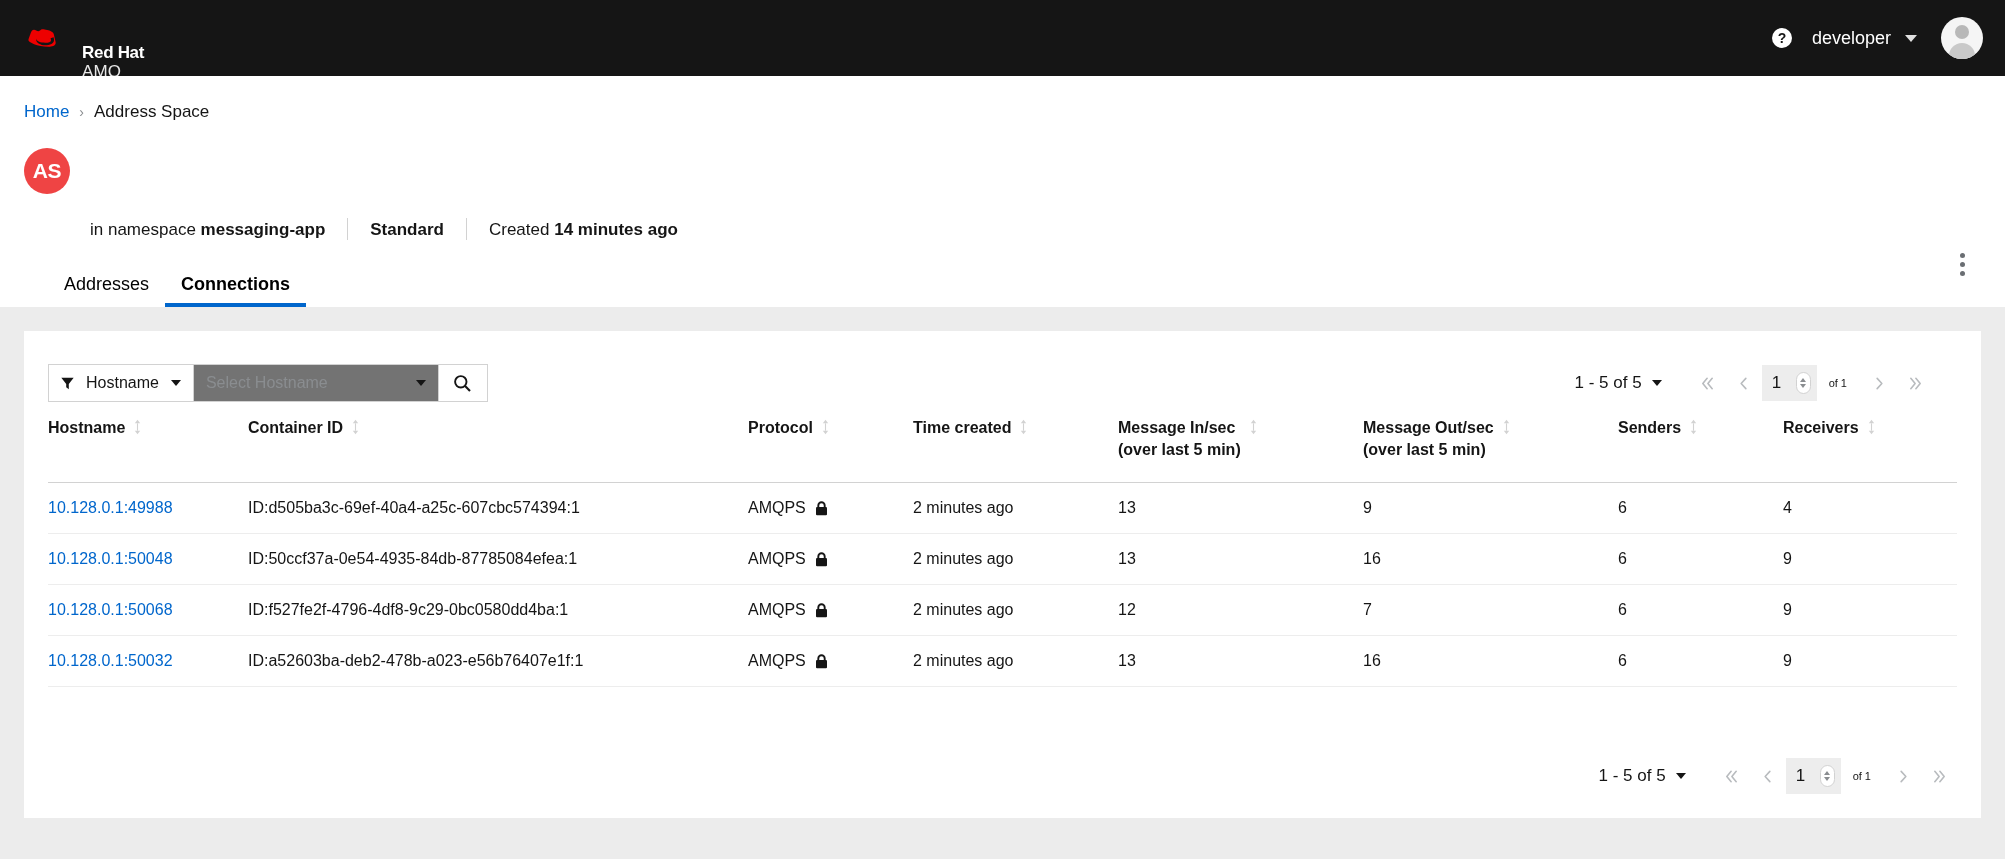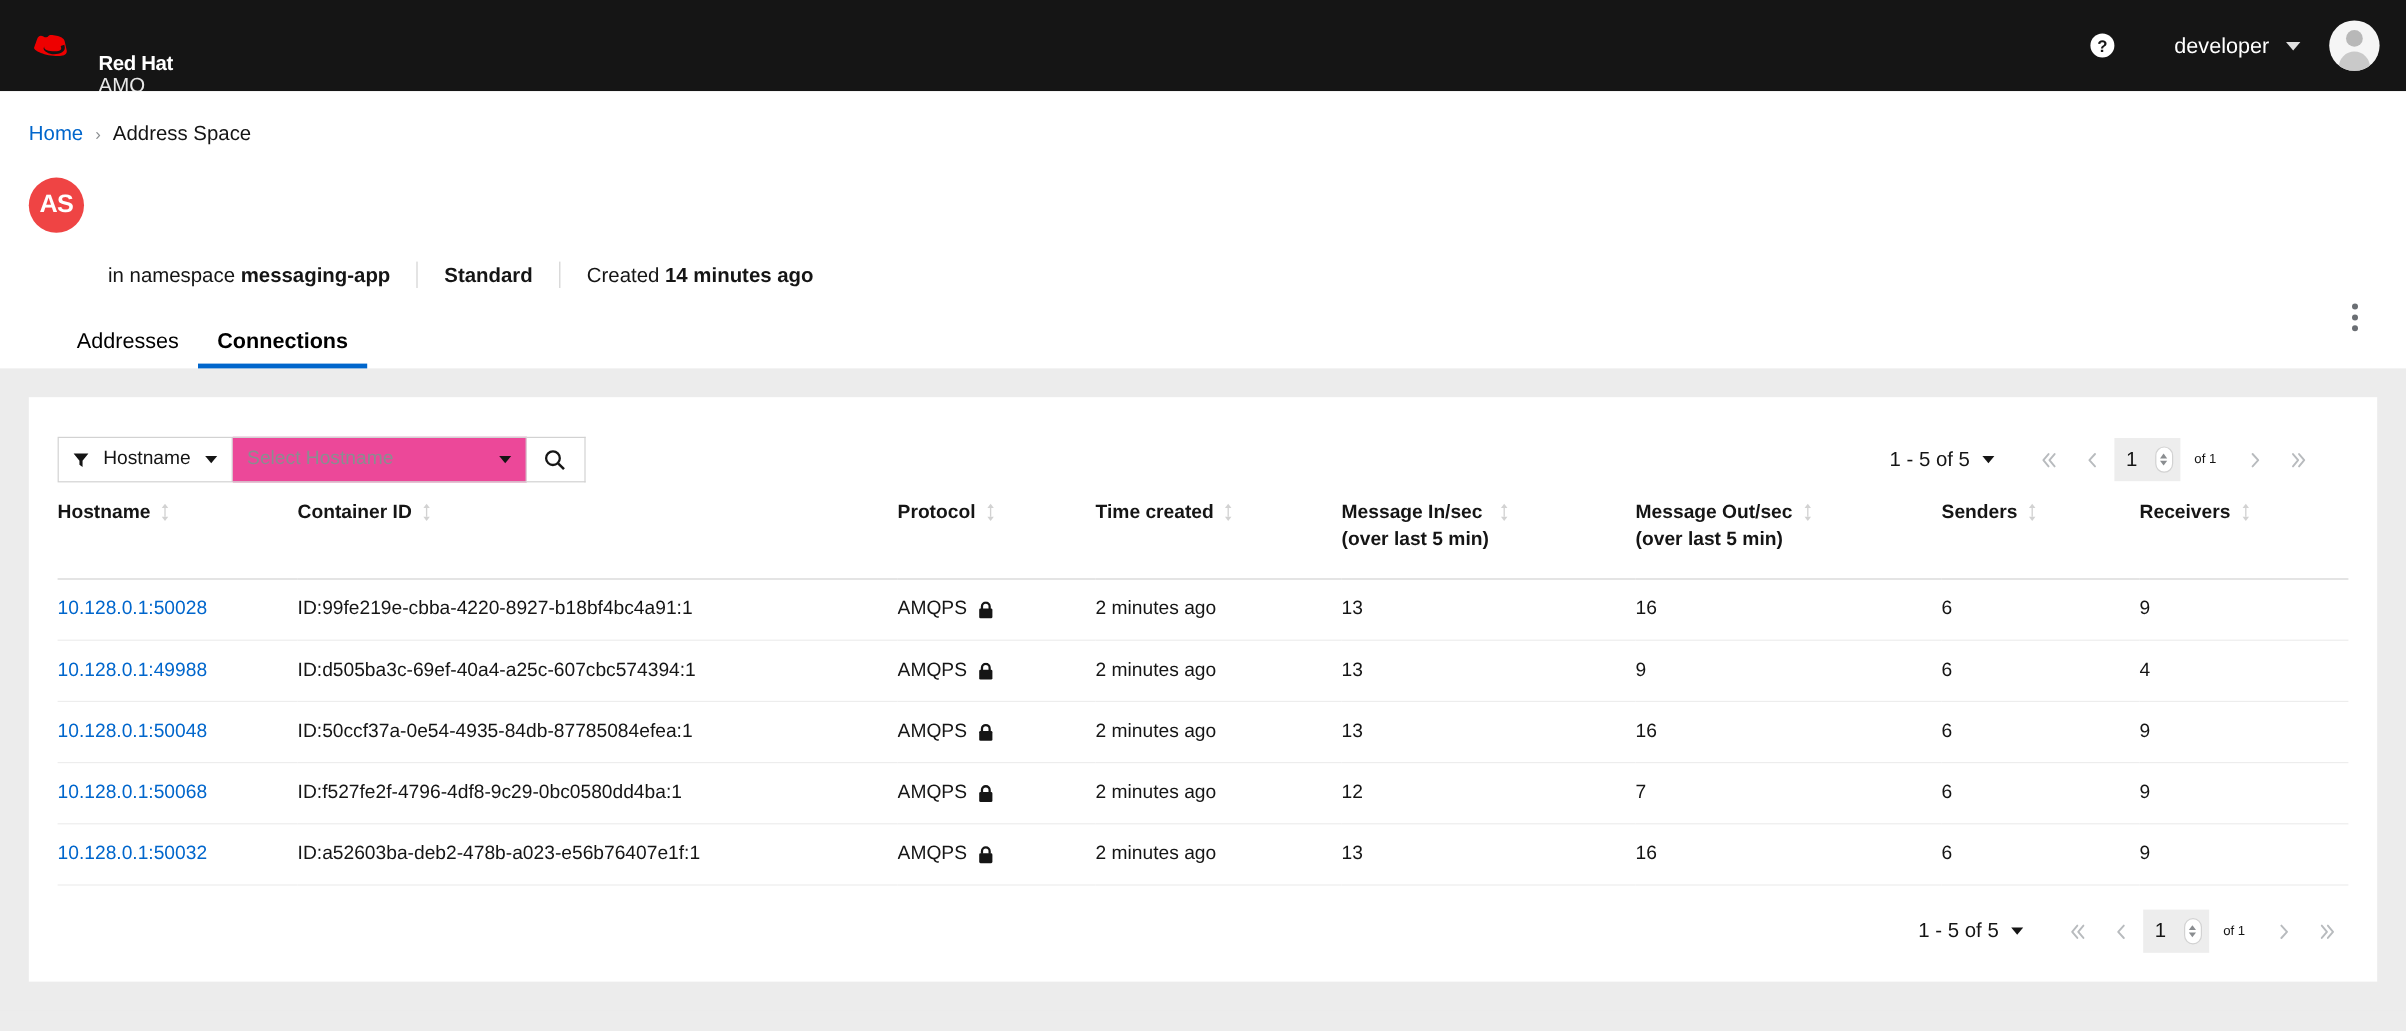--- a/index.html
+++ b/index.html
@@ -52,21 +52,20 @@
   }
   .help-btn {
     width: 44px; height: 44px;
     display: flex; align-items: center; justify-content: center;
     cursor: pointer;
   }
   .user-menu {
     display: flex; align-items: center; gap: 14px;
     padding: 0 10px 0 8px; height: 44px;
     cursor: pointer;
-    margin-left: 30px;
   }
   .user-name { color: #fff; font-size: 18px; font-weight: 400; }
   .caret-down {
     width: 0; height: 0;
     border-left: 6px solid transparent;
     border-right: 6px solid transparent;
     border-top: 7px solid #e0e0e0;
   }
   .avatar {
     width: 42px; height: 42px; border-radius: 50%;
@@ -212,21 +211,21 @@
     border-right: 5px solid transparent;
     border-top: 6px solid #151515;
     margin-left: auto;
   }
   .typeahead {
     display: flex; align-items: center;
     border: 1px solid #d2d2d2;
     border-left: none;
     width: 245px;
     padding: 0 12px;
-    background: #ec4899;
+    background: #737373;
     cursor: text;
   }
   .typeahead input {
     border: none; outline: none;
     font-size: 16px;
     font-family: "Liberation Sans", sans-serif;
     color: #151515;
     width: 100%;
     background: transparent;
   }
@@ -568,38 +567,20 @@
                 <path d="M4.5 0.8L7.2 4.3H1.8z" fill="#d2d2d2"></path>
                   <line x1="4.5" y1="4.3" x2="4.5" y2="11.7" stroke="#d2d2d2" stroke-width="1.1"></line>
                   <path d="M4.5 15.2L7.2 11.7H1.8z" fill="#d2d2d2"></path>
               </svg>
             </div>
           </th>
         </tr>
       </thead>
       <tbody>
         <tr>
-          <td class="host"><a>10.128.0.1:50028</a></td>
-          <td>ID:99fe219e-cbba-4220-8927-b18bf4bc4a91:1</td>
-          <td>
-            <span class="proto-cell">
-              <span>AMQPS</span>
-              <svg width="13" height="15" viewBox="0 0 13 15">
-                <path d="M3.3 6.5V4.4a3.2 3.2 0 016.4 0v2.1" fill="none" stroke="#151515" stroke-width="1.9"></path>
-                <rect x="1" y="6.1" width="11" height="8.2" rx="1.1" fill="#151515"></rect>
-              </svg>
-            </span>
-          </td>
-          <td>2 minutes ago</td>
-          <td>13</td>
-          <td>16</td>
-          <td>6</td>
-          <td>9</td>
-        </tr>
-        <tr>
           <td class="host"><a>10.128.0.1:49988</a></td>
           <td>ID:d505ba3c-69ef-40a4-a25c-607cbc574394:1</td>
           <td>
             <span class="proto-cell">
               <span>AMQPS</span>
               <svg width="13" height="15" viewBox="0 0 13 15">
                 <path d="M3.3 6.5V4.4a3.2 3.2 0 016.4 0v2.1" fill="none" stroke="#151515" stroke-width="1.9"></path>
                 <rect x="1" y="6.1" width="11" height="8.2" rx="1.1" fill="#151515"></rect>
               </svg>
             </span>

